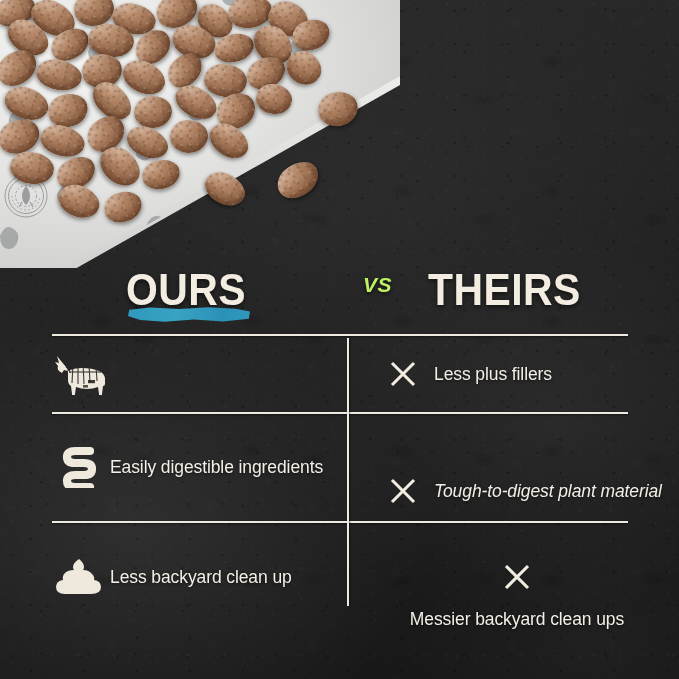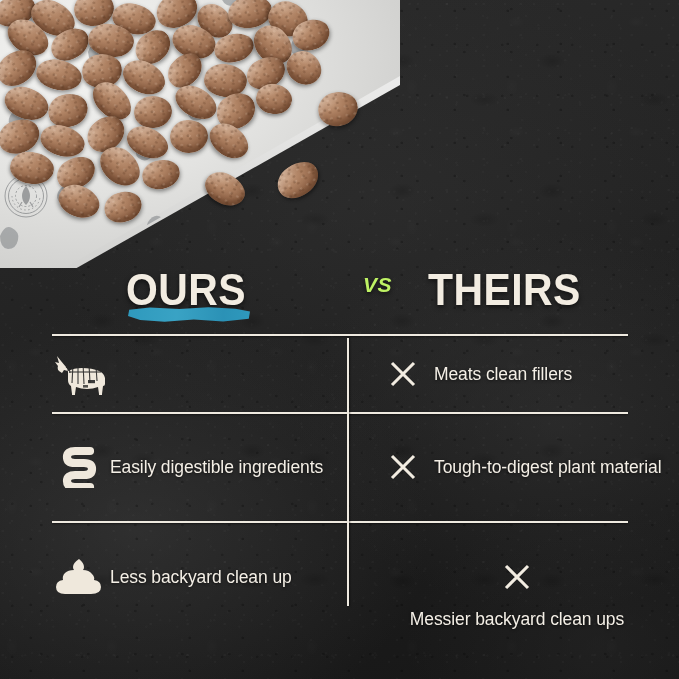--- a/index.html
+++ b/index.html
@@ -184,21 +184,21 @@
     letter-spacing:-.1px;
     text-shadow:0 1px 3px rgba(0,0,0,.55);
   }
   .left-cell  { left:48px;  width:290px; }
   .right-cell { left:372px; width:290px; }
 
   #cell-l1{ top:348px; height:52px; }
   #cell-l2{ top:436px; height:62px; }
   #cell-l3{ top:546px; height:62px; }
   #cell-r1{ top:348px; height:52px; }
-  #cell-r2{ top:436px; height:62px; }
+  #cell-r2{ top:460px; height:62px;font-style:italic; }
   #cell-r3{ top:546px; height:62px;flex-direction:column; }
 
   .x-mark{ width:30px; height:30px; }
   .icon-svg{ display:block; }
 </style>
 </head>
 <body>
 
 <div id="page">
 
@@ -329,21 +329,21 @@
       </svg>
     </div>
   </div>
 
   <div class="cell right-cell" id="cell-r1">
     <div class="cell-icon">
       <svg class="x-mark" viewBox="0 0 30 30">
         <path d="M4 4 L26 26 M26 4 L4 26" stroke="#f2ece1" stroke-width="3.1" stroke-linecap="butt"></path>
       </svg>
     </div>
-    <div class="cell-text">Meats clean fillers</div>
+    <div class="cell-text">Less plus fillers</div>
   </div>
 
   <div class="cell left-cell" id="cell-l2">
     <div class="cell-icon">
       <svg class="icon-svg" width="44" height="42" viewBox="0 0 44 42">
         <path d="M33 5 q-11 0 -15 0 q-8 0 -8 6 q0 6 8 6 q5 0 9 0 q8 0 8 6 q0 6 -8 6
                  q-5 0 -9 0 q-8 0 -8 6 q0 6 8 6 q4 0 15 0" fill="none" stroke="#efe8dc" stroke-width="8.2" stroke-linecap="round" stroke-linejoin="round"></path>
       </svg>
     </div>
     <div class="cell-text">Easily digestible ingredients</div>

